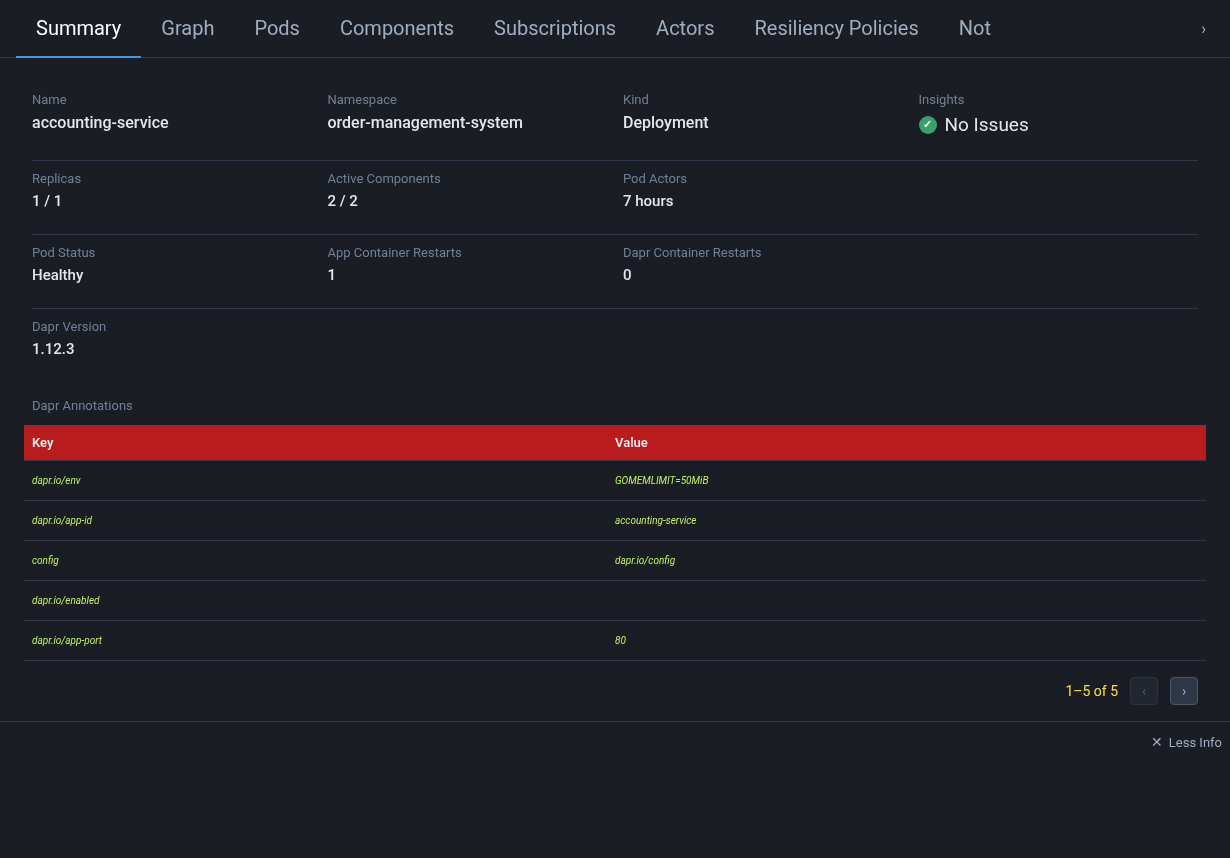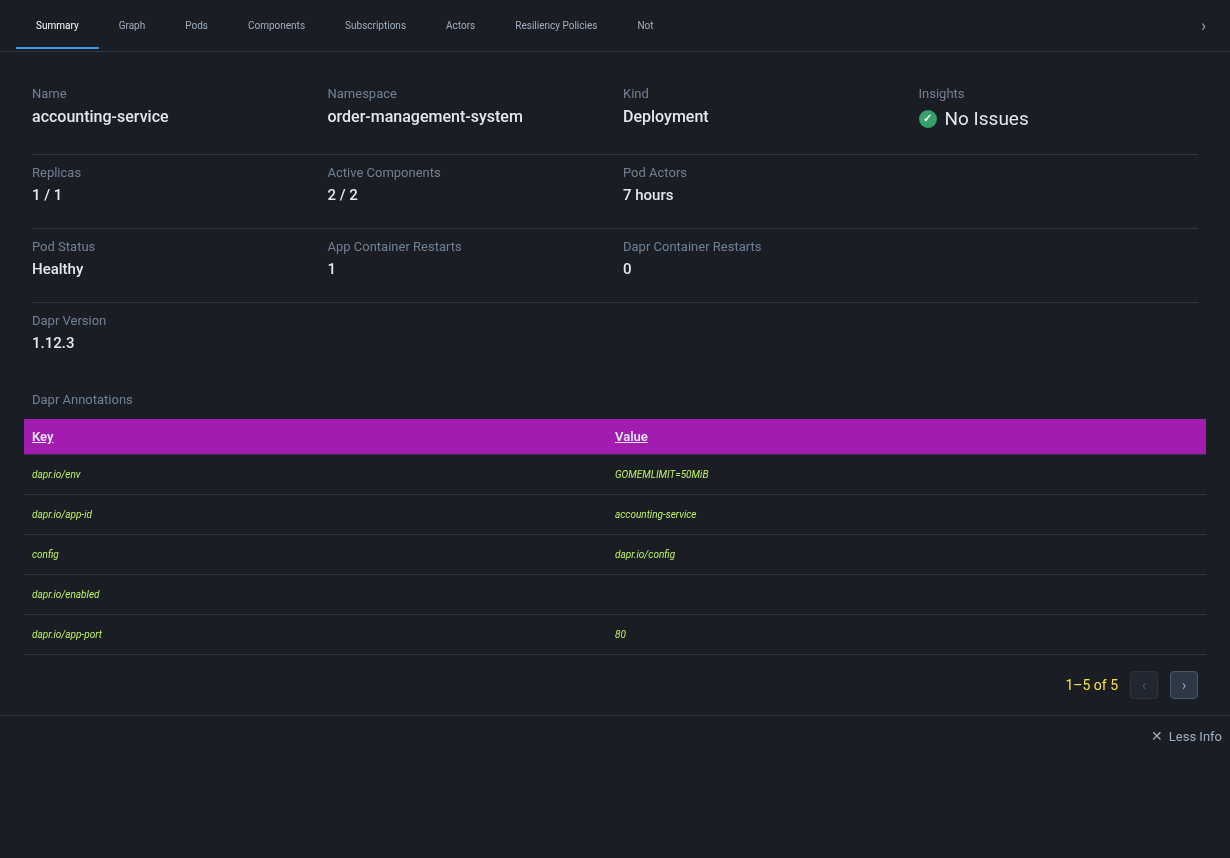--- a/index.html
+++ b/index.html
@@ -17,21 +17,21 @@
       display: flex;
       align-items: center;
       border-bottom: 1px solid #2d3748;
       background: #1a1d23;
       padding: 0 16px;
     }
     .nav-tab {
       padding: 16px 20px;
       color: #a0aec0;
       cursor: pointer;
-      font-size: 10px;
+      font-size: 20px;
       white-space: nowrap;
       border-bottom: 2px solid transparent;
       margin-bottom: -1px;
       user-select: none;
     }
     .nav-tab.active {
       color: #ffffff;
       border-bottom: 2px solid #4299e1;
     }
     .nav-arrow {
@@ -105,22 +105,21 @@
     
     .annotations-table {
       width: 100%;
       border-collapse: collapse;
     }
     .table-header {
       display: grid;
       grid-template-columns: 1fr 1fr;
       padding: 10px 8px;
       border-bottom: 1px solid #2d3748;
-      background: #a21caf;
-      text-decoration: underline;
+      background: #b91c1c;
     }
     .table-header-cell {
       color: #e2e8f0;
       font-size: 13px;
       font-weight: 600;
     }
     .table-row {
       display: grid;
       grid-template-columns: 1fr 1fr;
       padding: 14px 8px;

